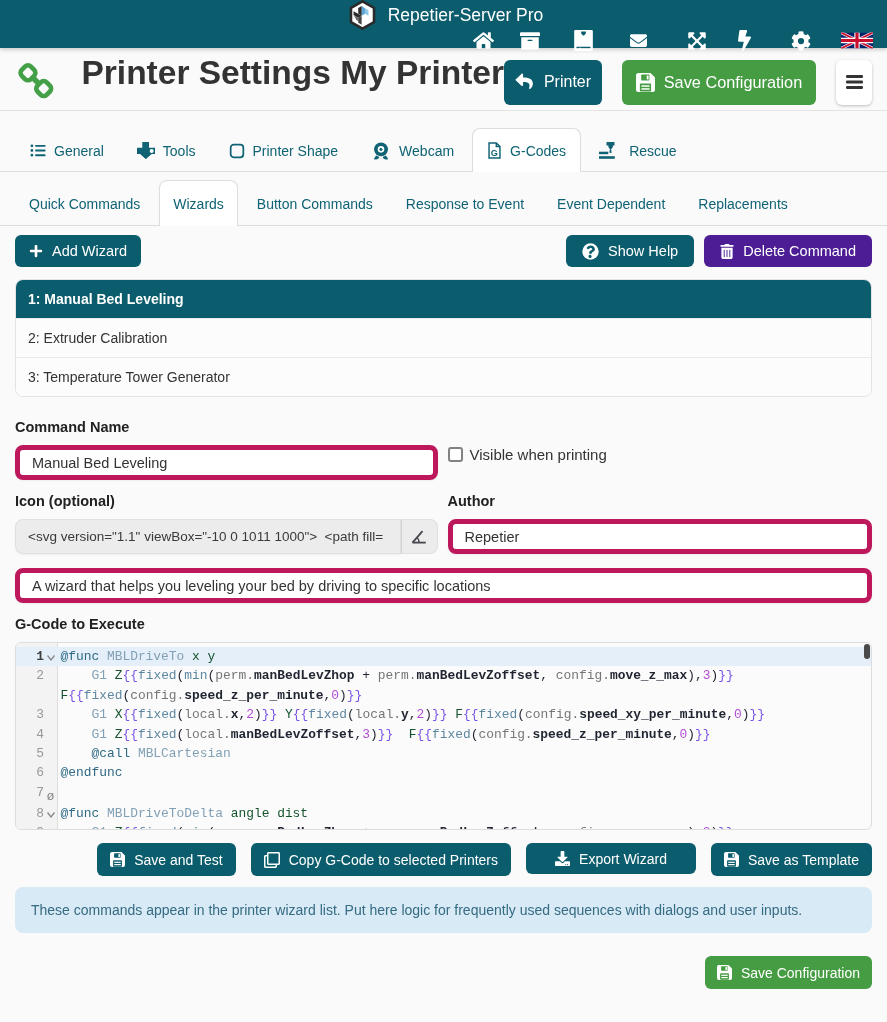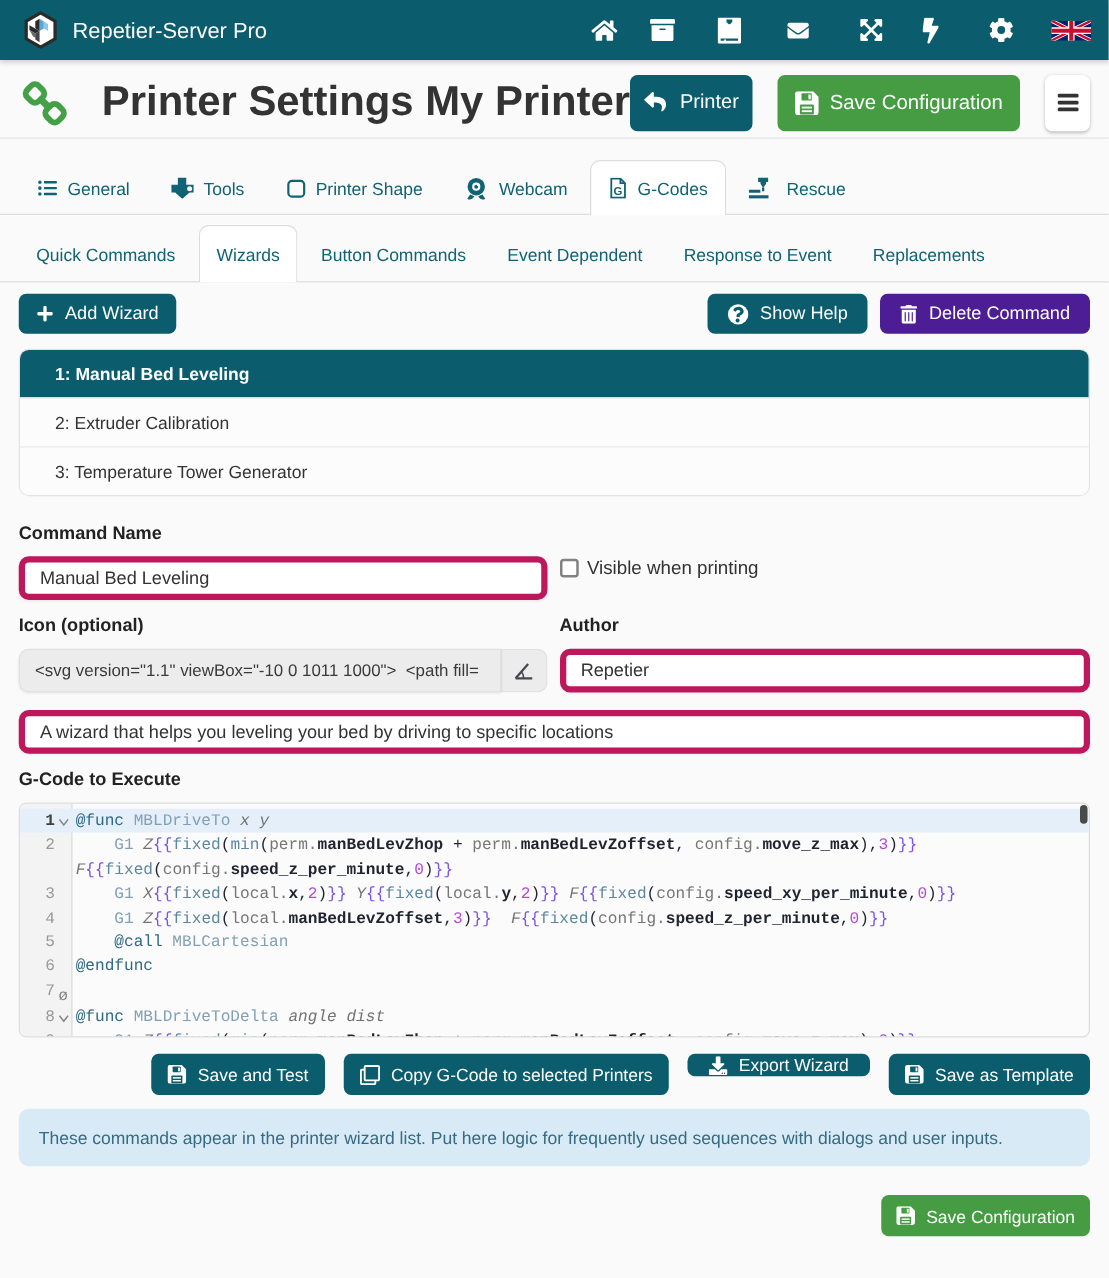--- a/index.html
+++ b/index.html
@@ -1,24 +1,24 @@
 <!DOCTYPE html>
 <html><head>
 <meta charset="utf-8">
 <style>
 * { margin:0; padding:0; box-sizing:border-box; }
 html,body { width:887px; }
 body { font-family:"Liberation Sans", sans-serif; background:#fafafa; color:#333; font-size:15px; }
 
-.navbar { height:48px; background:#0b5c6c; display:flex; padding:0 14px 0 16px; box-shadow:0 2px 4px rgba(0,0,0,0.18); position:relative; }
+.navbar { height:48px; background:#0b5c6c; display:flex; align-items:center; padding:0 14px 0 16px; box-shadow:0 2px 4px rgba(0,0,0,0.18); position:relative;flex-direction:column; }
 .brand { display:flex; align-items:center; gap:11px; color:#fff; font-size:17.5px; margin-left:2px; }
 .navicons { margin-left:auto; display:flex; align-items:center; }
 .navicons .ni { display:inline-flex; color:#fff; } .navicons .ni:nth-child(2){margin-left:26px;} .navicons .ni:nth-child(3){margin-left:34px;} .navicons .ni:nth-child(4){margin-left:35px;} .navicons .ni:nth-child(5){margin-left:38px;} .navicons .ni:nth-child(6){margin-left:31px;} .navicons .ni:nth-child(7){margin-left:40px;} .navicons .ni:nth-child(8){margin-left:30px;}
 
-.pagehead { display:flex; align-items:center; padding:6px 15px 0 15px; height:62px; }
+.pagehead { display:flex; padding:6px 15px 0 15px; height:62px; }
 .pagehead h1 { font-size:33.5px; font-weight:700; color:#333; margin-left:22px; letter-spacing:0px; white-space:nowrap; }
 .headbtns { margin-left:auto; display:flex; align-items:center; gap:20px; }
 .btn { white-space:nowrap; display:inline-flex; align-items:center; justify-content:center; border:none; border-radius:6px; font-family:inherit; font-size:14.5px; color:#fff; cursor:default; }
 .btn-teal { background:#0b5c6c; }
 .btn-green { background:#459c43; }
 .btn-red { background:#4c1d95; }
 .btn-white { background:#fff; color:#333; box-shadow:0 1px 3px rgba(0,0,0,.25); }
 .bic { margin-right:9px; display:inline-flex; } .btn-teal .bic svg { color:#0b5c6c; } .btn-green .bic svg { color:#459c43; } .btn-red .bic svg { color:#c5312d; }
 hr.sep { border:none; border-top:1px solid #e3e3e3; margin:0 0 0 0; }
 
@@ -28,21 +28,21 @@
 .tab .tic { margin-right:8px; display:inline-flex; }
 .subtabs { display:flex; border-bottom:1px solid #ddd; padding:0 15px; margin-top:8px; }
 .subtab { height:46px; display:flex; align-items:center; padding:0 13px; margin-right:5px; color:#0f6374; font-size:14px; border:1px solid transparent; border-bottom:none; border-radius:8px 8px 0 0; margin-bottom:-1px; }
 .subtab.active { background:#fff; border-color:#ddd; }
 
 .content { padding:0 15px; }
 .btnrow { display:flex; margin-top:9px; }
 .btnrow .spacer { flex:1; }
 
 .listgroup { margin-top:12px; border:1px solid #e3e3e3; border-radius:8px; overflow:hidden; background:#fff; }
-.litem { padding:11px 28px; font-size:14px; color:#333; border-top:1px solid #e9e9e9; background:#fcfcfc; }
+.litem { padding:11px 12px; font-size:14px; color:#333; border-top:1px solid #e9e9e9; background:#fcfcfc; }
 .litem:first-child { border-top:none; }
 .litem.active { background:#0b5c6c; color:#fff; font-weight:700; }
 
 label.flabel { display:block; font-weight:700; font-size:14.5px; line-height:17px; color:#222; margin:0 0 9px 0; }
 .finput { width:100%; height:35px; background:#fff; border:5px solid #be185d; border-radius:8px; padding:0 12px; font-size:14.5px; color:#333; display:flex; align-items:center; box-shadow:0 1px 2px rgba(0,0,0,.05); }
 .frow { display:flex; }
 .fcol-l { width:423px; }
 .fcol-r { width:425px; margin-left:10px; }
 .grayinput { background:#ececec; border:1px solid #e0e0e0; color:#3a3a3a; font-size:13.5px; }
 .igroup { display:flex; }
@@ -56,21 +56,21 @@
 .edrow { display:flex; position:relative; }
 .edrow.al { background:#e4eff9; }
 .gut { width:41px; min-width:41px; display:flex; align-items:flex-start; }
 .ln { display:block; width:28px; text-align:right; color:#999; }
 .lna { color:#404040; font-weight:bold; }
 .fold { width:13px; display:flex; justify-content:center; padding-top:8px; }
 .emptymark { color:#808080; font-size:12.5px; line-height:13px; }
 .code { padding-left:3.5px; white-space:pre-wrap; word-break:normal; overflow-wrap:break-word; flex:1; min-height:19.4px; }
 .kw { color:#2f6a84; }
 .fn { color:#82a0b5; }
-.def { color:#737373;font-style:italic; }
+.def { color:#14532d; }
 .br { color:#7b52e8; }
 .fu2 { color:#5d87a0; }
 .pre { color:#767676; }
 .prop { color:#1f2430; font-weight:bold; }
 .num { color:#b44bd6; }
 .par { color:#1f2430; }
 .scrollthumb { position:absolute; right:1px; top:1px; width:6px; height:15px; background:#4a4a4a; border-radius:3px; }
 
 .bbtns { display:flex; justify-content:flex-end; gap:15px; margin-top:13px; }
 .alert { margin-top:11px; background:#d8eaf5; border-radius:8px; padding:14.5px 16px; line-height:17px; color:#356b83; font-size:14px; }
@@ -220,22 +220,22 @@
           <path d="M10.6 8 h1.8 v3 h-1.8z"></path>
           <path d="M0 9.7 H9.3 V12.2 H0 Z"></path>
           <path d="M0 14.2 H15.8 V16.8 H0 Z"></path>
         </svg>
       </span>Rescue</div>
 </div>
 <div class="subtabs" id="subtabs">
   <div class="subtab">Quick Commands</div>
   <div class="subtab active">Wizards</div>
   <div class="subtab">Button Commands</div>
+  <div class="subtab">Response to Event</div>
   <div class="subtab">Event Dependent</div>
-  <div class="subtab">Response to Event</div>
   <div class="subtab">Replacements</div>
 </div>
 <div class="content">
   <div class="btnrow">
     <button class="btn btn-teal" style="height:32px; padding:16px 14px;"><span class="bic">
           <svg width="14" height="14" viewBox="0 0 448 512" fill="#fff">
             <path d="M416 208H272V64c0-17.7-14.3-32-32-32h-32c-17.7 0-32 14.3-32 32v144H32c-17.7 0-32 14.3-32 32v32c0 17.7 14.3 32 32 32h144v144c0 17.7 14.3 32 32 32h32c17.7 0 32-14.3 32-32V304h144c17.7 0 32-14.3 32-32v-32c0-17.7-14.3-32-32-32z"></path>
           </svg>
         </span>Add Wizard</button>
     <div class="spacer"></div>
@@ -381,21 +381,21 @@
             <rect x="3.9" y="10.6" width="11.2" height="8" rx="0.8" fill="currentColor"></rect>
             <rect x="5.4" y="12.3" width="8.2" height="1.5" fill="#fff"></rect>
             <rect x="5.4" y="15.2" width="8.2" height="1.5" fill="#fff"></rect>
           </svg>
         </span>Save and Test</button>
     <button class="btn btn-teal" style="height:33px; padding:0 13px; font-size:14px;"><span class="bic">
           <svg width="16" height="16" viewBox="0 0 512 512" fill="#fff">
             <path d="M464 0H144c-26.5 0-48 21.5-48 48v48H48c-26.5 0-48 21.5-48 48v320c0 26.5 21.5 48 48 48h320c26.5 0 48-21.5 48-48v-48h48c26.5 0 48-21.5 48-48V48c0-26.5-21.5-48-48-48zM362 464H54a6 6 0 0 1-6-6V150a6 6 0 0 1 6-6h42v224c0 26.5 21.5 48 48 48h224v42a6 6 0 0 1-6 6zm96-96H150a6 6 0 0 1-6-6V54a6 6 0 0 1 6-6h308a6 6 0 0 1 6 6v308a6 6 0 0 1-6 6z"></path>
           </svg>
         </span>Copy G-Code to selected Printers</button>
-    <button class="btn btn-teal" style="height:18px; padding:0 17px; font-size:14px;"><span class="bic">
+    <button class="btn btn-teal" style="height:31px; padding:0 29px; font-size:14px;"><span class="bic">
           <svg width="15" height="15" viewBox="0 0 512 512" fill="#fff">
             <path d="M216 0h80c13.3 0 24 10.7 24 24v168h87.7c17.8 0 26.7 21.5 14.1 34.1L269.7 378.3c-7.5 7.5-19.8 7.5-27.3 0L90.1 226.1c-12.6-12.6-3.7-34.1 14.1-34.1H192V24c0-13.3 10.7-24 24-24zm296 376v112c0 13.3-10.7 24-24 24H24c-13.3 0-24-10.7-24-24V376c0-13.3 10.7-24 24-24h146.7l49 49c20.1 20.1 52.5 20.1 72.6 0l49-49H488c13.3 0 24 10.7 24 24zm-124 88c0-11-9-20-20-20s-20 9-20 20 9 20 20 20 20-9 20-20zm64 0c0-11-9-20-20-20s-20 9-20 20 9 20 20 20 20-9 20-20z"></path>
           </svg>
         </span>Export Wizard</button>
     <button class="btn btn-teal" style="height:33px; padding:0 13px; font-size:14px;"><span class="bic">
           <svg width="15" height="15" viewBox="0 0 19 19">
             <path d="M0 2.5 A2.5 2.5 0 0 1 2.5 0 H14.5 L19 4.5 V16.5 A2.5 2.5 0 0 1 16.5 19 H2.5 A2.5 2.5 0 0 1 0 16.5 Z" fill="#fff"></path>
             <rect x="5.2" y="1.6" width="8.2" height="5.8" rx="0.7" fill="currentColor"></rect>
             <rect x="10.7" y="2.6" height="3.8" width="1.9" fill="#fff"></rect>
             <rect x="3.9" y="10.6" width="11.2" height="8" rx="0.8" fill="currentColor"></rect>

